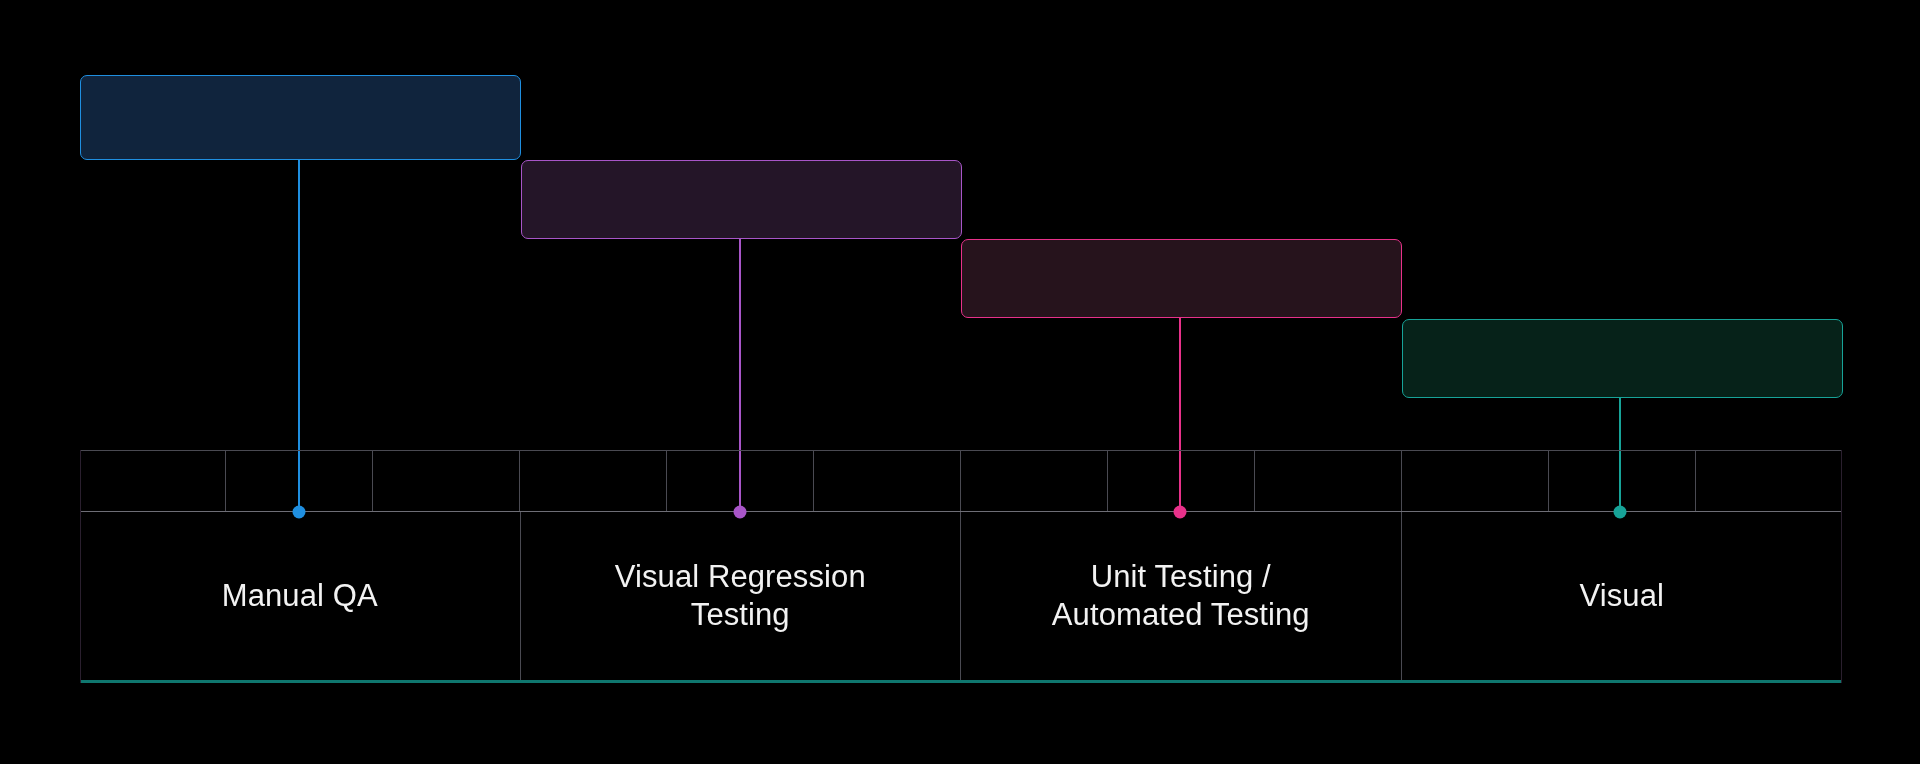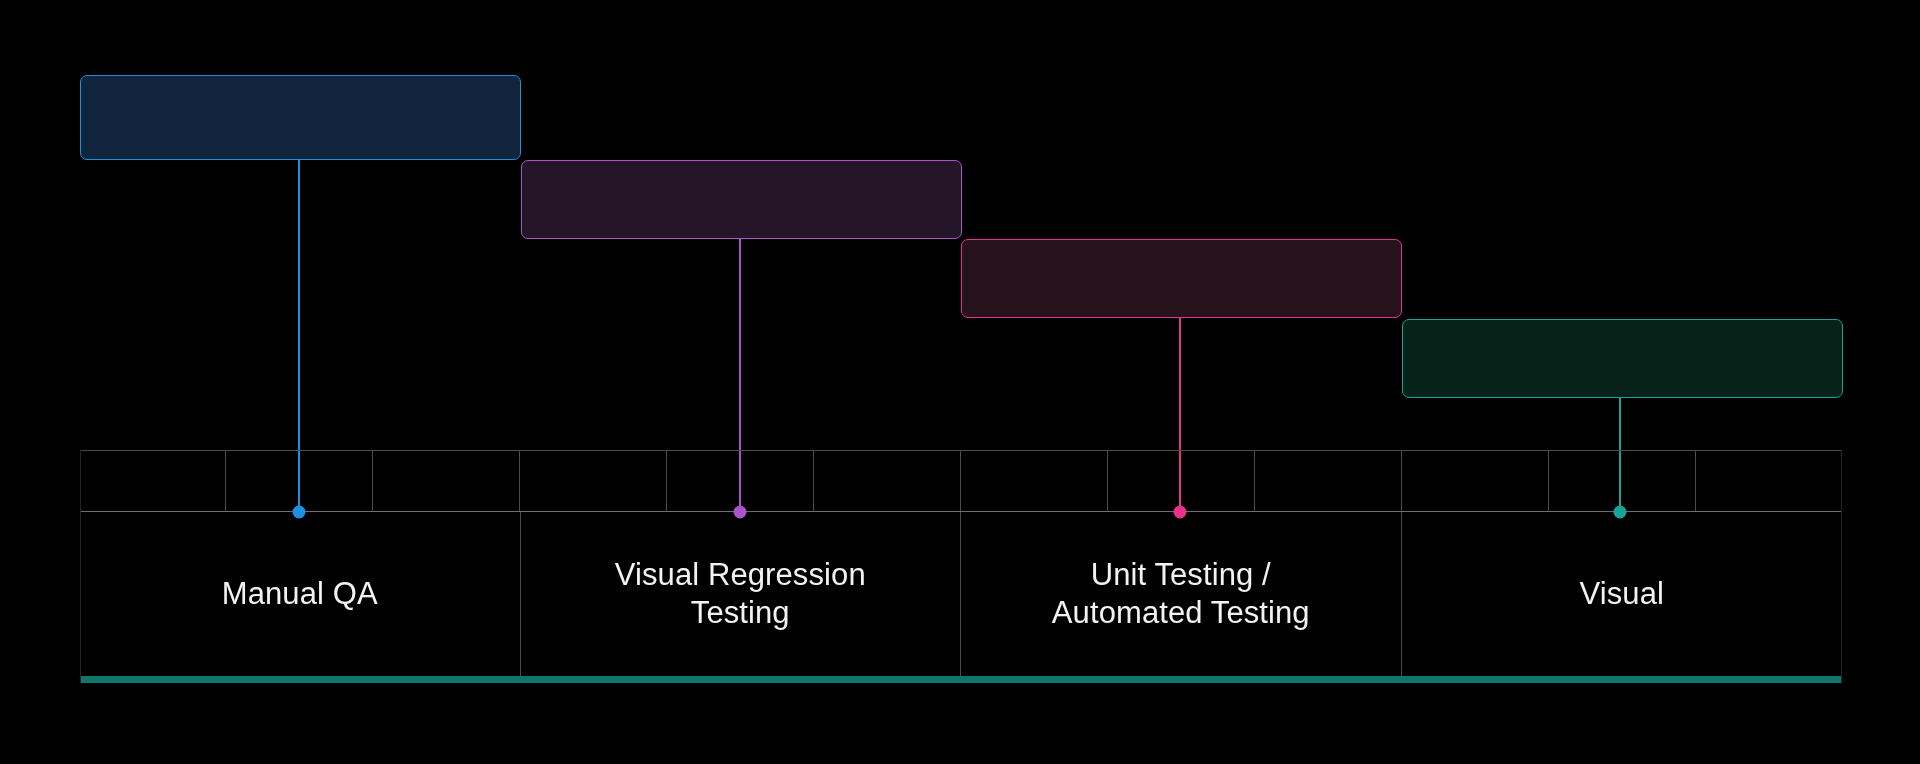--- a/index.html
+++ b/index.html
@@ -63,21 +63,21 @@
   }
   #grid-top-band {
     top: 0;
     height: 62px;
     border-top: 1px solid #4a4a52;
     border-bottom: 1px solid #6e6e76;
   }
   #grid-bottom-band {
     top: 62px;
     height: 171px;
-    border-bottom: 7px solid #0f766e;
+    border-bottom: 3px solid #0f766e;
   }
   .grid-cell-small {
     box-sizing: border-box;
     height: 100%;
     border-right: 1px solid #4a4a52;
   }
   .grid-cell-small:last-child { border-right: none; }
 
   .grid-label-cell {
     box-sizing: border-box;

